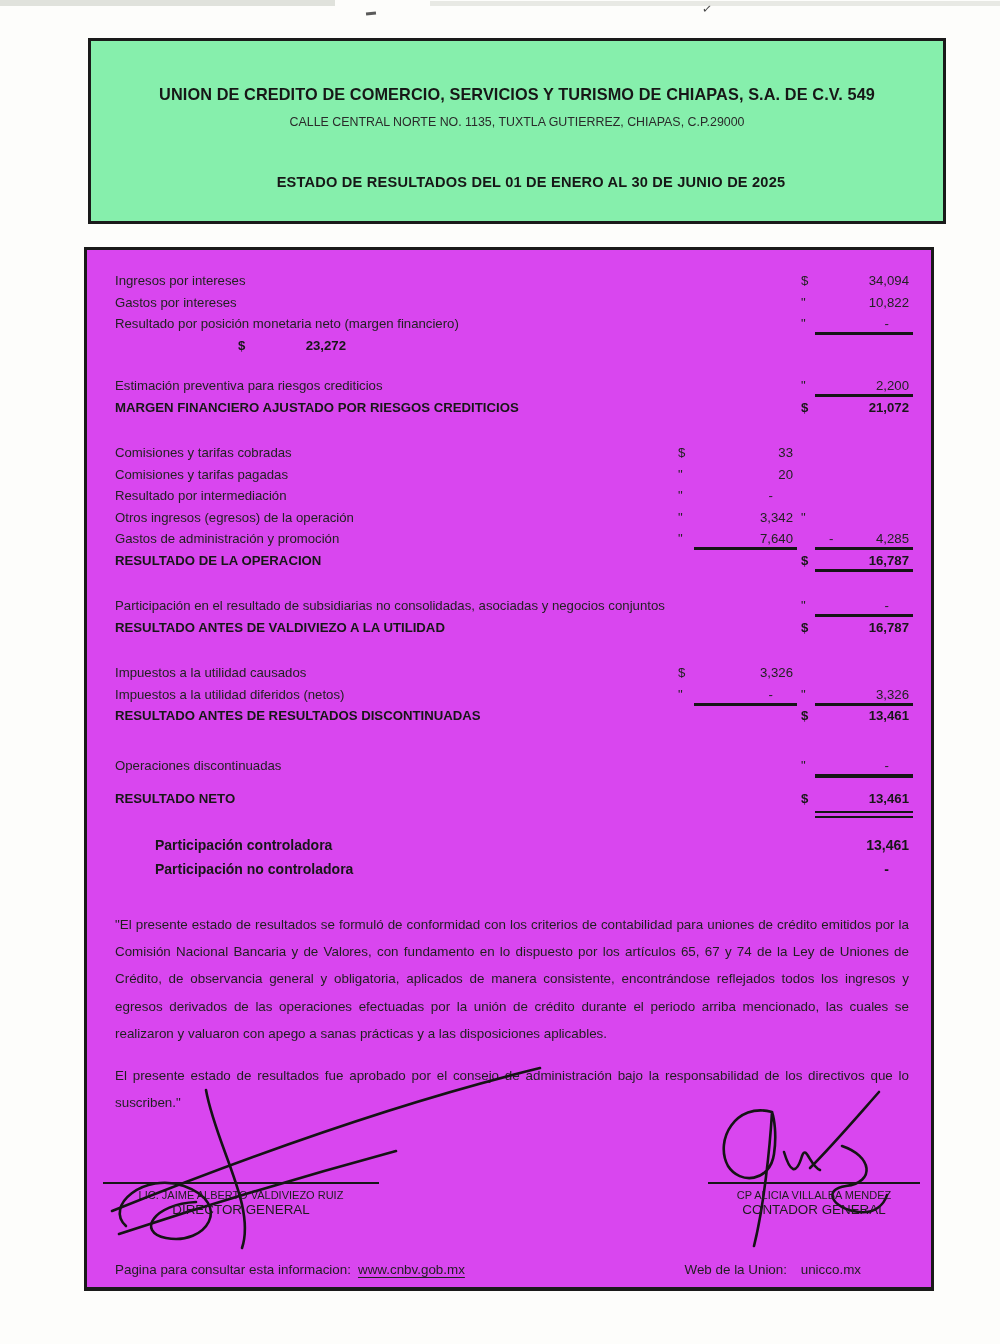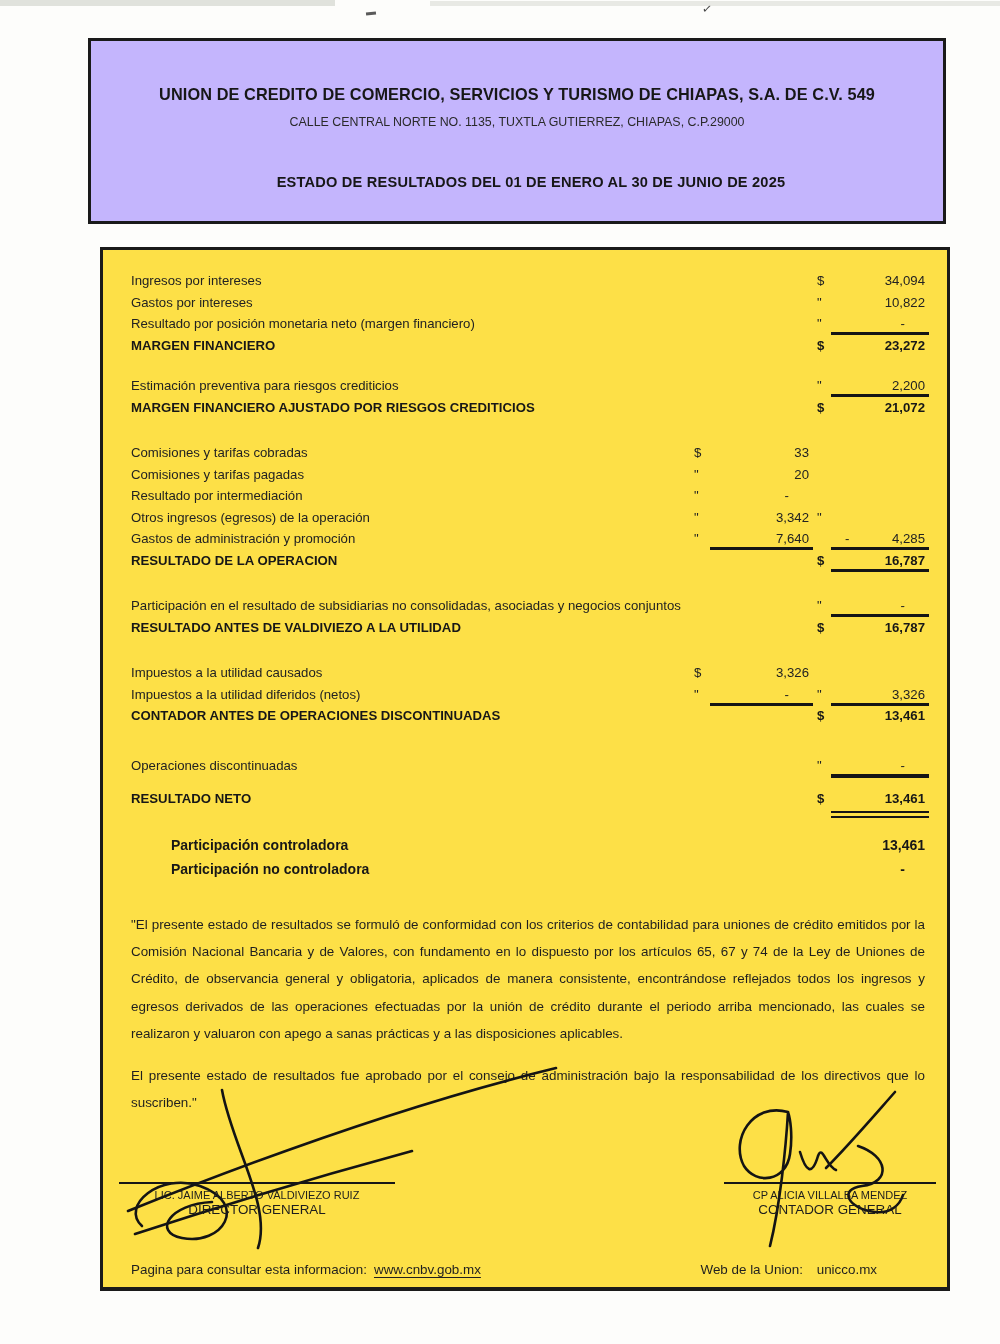--- a/index.html
+++ b/index.html
@@ -9,29 +9,29 @@
     -webkit-font-smoothing:antialiased;overflow:hidden;
   }
   .artifact{position:absolute;}
   .streak1{left:0;top:0;width:335px;height:6px;background:#c9ccc2;opacity:.55;}
   .streak2{left:430px;top:1px;width:570px;height:5px;background:#d4d6cd;opacity:.5;}
   .speck-dash{left:366px;top:12px;width:10px;height:3px;background:#5a5a5a;transform:rotate(-6deg);}
   .speck-check{left:702px;top:2px;font-size:12px;color:#4a4a4a;transform:rotate(8deg);}
 
   .header-box{
     position:absolute;left:88px;top:38px;width:858px;height:186px;
-    border:3px solid #1a1a1a;background:#c4b5fd;box-sizing:border-box;text-align:center;
+    border:3px solid #1a1a1a;background:#86efac;box-sizing:border-box;text-align:center;
   }
   .company{margin-top:44px;font-size:16.3px;font-weight:bold;letter-spacing:.1px;color:#171717;}
   .address{margin-top:11px;font-size:12.4px;color:#2a2a2a;}
   .stmt-title{margin-top:45px;font-size:14.6px;font-weight:bold;color:#171717;letter-spacing:.2px;padding-left:28px;}
 
   .main-box{
-    position:absolute;left:100px;top:247px;width:850px;height:1044px;
-    border:3px solid #1a1a1a;border-bottom-width:4px;background:#fde047;
+    position:absolute;left:84px;top:247px;width:850px;height:1044px;
+    border:3px solid #1a1a1a;border-bottom-width:4px;background:#d946ef;
     box-sizing:border-box;padding:23px 22px 0 28px;
   }
 
   
   .row{display:flex;align-items:baseline;height:21.5px;font-size:13.2px;}
   .row.bold{font-weight:bold;color:#171717;}
   .row.big{font-size:14px;font-weight:bold;height:24px;color:#171717;margin-left:40px;}
   .lbl{flex:1;white-space:nowrap;overflow:visible;}
   .isym{width:18px;}
   .ival{width:97px;text-align:right;margin-right:8px;position:relative;box-sizing:border-box;}
@@ -97,21 +97,20 @@
         <div class="ogrp"><span class="om"></span><span class="ov">10,822</span></div>
       </div>
       <div class="row">
         <div class="lbl">Resultado por posición monetaria neto (margen financiero)</div>
         <div class="isym"></div>
         <div class="ival"></div>
         <div class="osym">"</div>
         <div class="ogrp dash u-s"><span class="om"></span><span class="ov">-</span></div>
       </div>
       <div class="row bold">
-        <div class="lbl">MARGEN FINANCIERO</div>
         <div class="isym"></div>
         <div class="ival"></div>
         <div class="osym">$</div>
         <div class="ogrp"><span class="om"></span><span class="ov">23,272</span></div>
       </div>
       <div class="spacer" style="height: 19px;"></div>
       <div class="row">
         <div class="lbl">Estimación preventiva para riesgos crediticios</div>
         <div class="isym"></div>
         <div class="ival"></div>
@@ -192,21 +191,21 @@
         <div class="ogrp"><span class="om"></span><span class="ov"></span></div>
       </div>
       <div class="row">
         <div class="lbl">Impuestos a la utilidad diferidos (netos)</div>
         <div class="isym">"</div>
         <div class="ival u-s dash">-</div>
         <div class="osym">"</div>
         <div class="ogrp u-s"><span class="om"></span><span class="ov">3,326</span></div>
       </div>
       <div class="row bold">
-        <div class="lbl">CONTADOR  ANTES DE OPERACIONES DISCONTINUADAS</div>
+        <div class="lbl">RESULTADO  ANTES DE RESULTADOS DISCONTINUADAS</div>
         <div class="isym"></div>
         <div class="ival"></div>
         <div class="osym">$</div>
         <div class="ogrp"><span class="om"></span><span class="ov">13,461</span></div>
       </div>
       <div class="spacer" style="height: 28px;"></div>
       <div class="row">
         <div class="lbl">Operaciones discontinuadas</div>
         <div class="isym"></div>
         <div class="ival"></div>

